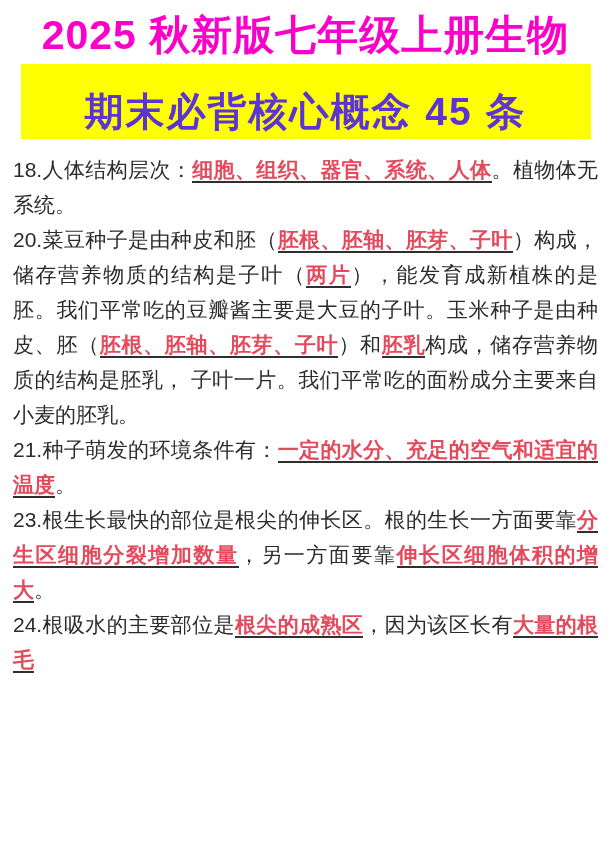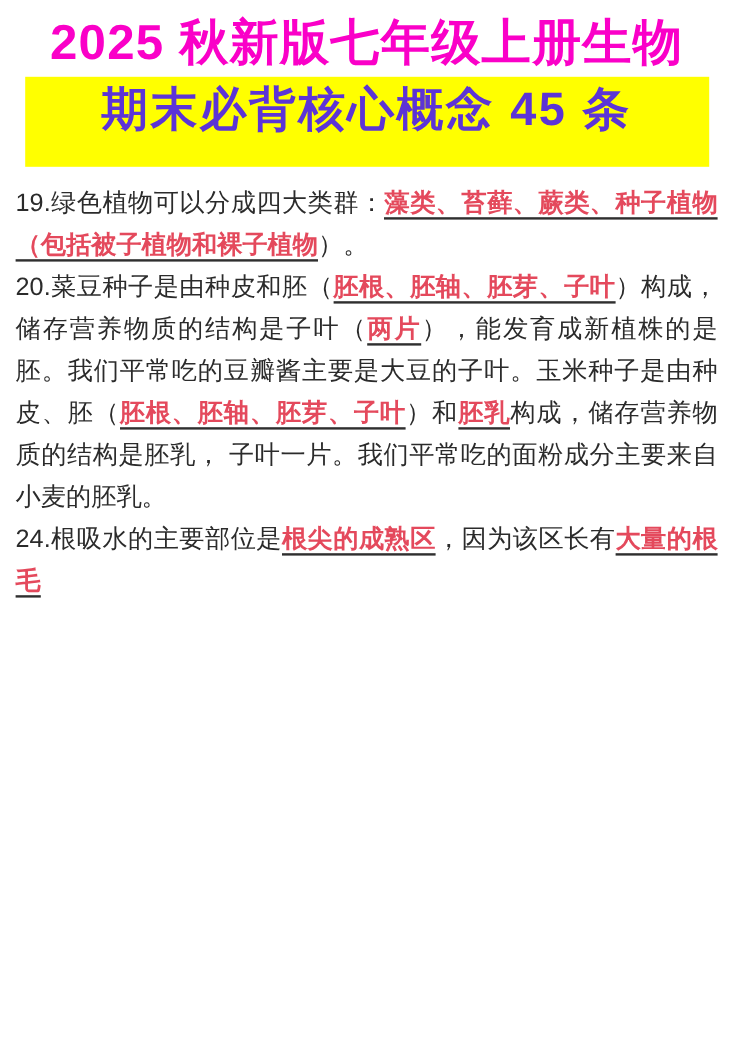--- a/index.html
+++ b/index.html
@@ -36,21 +36,21 @@
     letter-spacing: 1px;
     color: var(--title-color);
     white-space: nowrap;
   }
   .banner {
     margin: 2px auto 0 auto;
     width: 570px;
     height: 75px;
     background: var(--banner-bg);
     display: flex;
-    align-items: flex-start;
+    align-items: flex-end;
     justify-content: center;
   }
   .banner-text {
     font-size: 39px;
     font-weight: 900;
     letter-spacing: 2px;
     color: var(--banner-color);
     white-space: nowrap;
   }
   .notes {
@@ -74,17 +74,19 @@
 <body>
 
 <div class="page">
   <div class="title">2025 秋新版七年级上册生物</div>
 
   <div class="banner">
     <span class="banner-text">期末必背核心概念 45 条</span>
   </div>
 
   <div class="notes">
-      <p class="note"><span class="txt">19.绿色植物可以分成四大类群：</span><span class="hl">藻类、苔藓、蕨类、种子植物（包括被子植物和裸子植物</span><span class="txt">）。</span></p>
+      <p class="note"><span class="txt">18.人体结构层次：</span><span class="hl">细胞、组织、器官、系统、人体</span><span class="txt">。植物体无系统。</span></p>
       <p class="note"><span class="txt">20.菜豆种子是由种皮和胚（</span><span class="hl">胚根、胚轴、胚芽、子叶</span><span class="txt">）构成，储存营养物质的结构是子叶（</span><span class="hl">两片</span><span class="txt">），能发育成新植株的是胚。我们平常吃的豆瓣酱主要是大豆的子叶。玉米种子是由种皮、胚（</span><span class="hl">胚根、胚轴、胚芽、子叶</span><span class="txt">）和</span><span class="hl">胚乳</span><span class="txt">构成，储存营养物质的结构是胚乳， 子叶一片。我们平常吃的面粉成分主要来自小麦的胚乳。</span></p>
+      <p class="note"><span class="txt">21.种子萌发的环境条件有：</span><span class="hl">一定的水分、充足的空气和适宜的温度</span><span class="txt">。</span></p>
+      <p class="note"><span class="txt">23.根生长最快的部位是根尖的伸长区。根的生长一方面要靠</span><span class="hl">分生区细胞分裂增加数量</span><span class="txt">，另一方面要靠</span><span class="hl">伸长区细胞体积的增大</span><span class="txt">。</span></p>
       <p class="note"><span class="txt">24.根吸水的主要部位是</span><span class="hl">根尖的成熟区</span><span class="txt">，因为该区长有</span><span class="hl">大量的根毛</span></p>
     </div>
 </div>
 
 </body></html>

